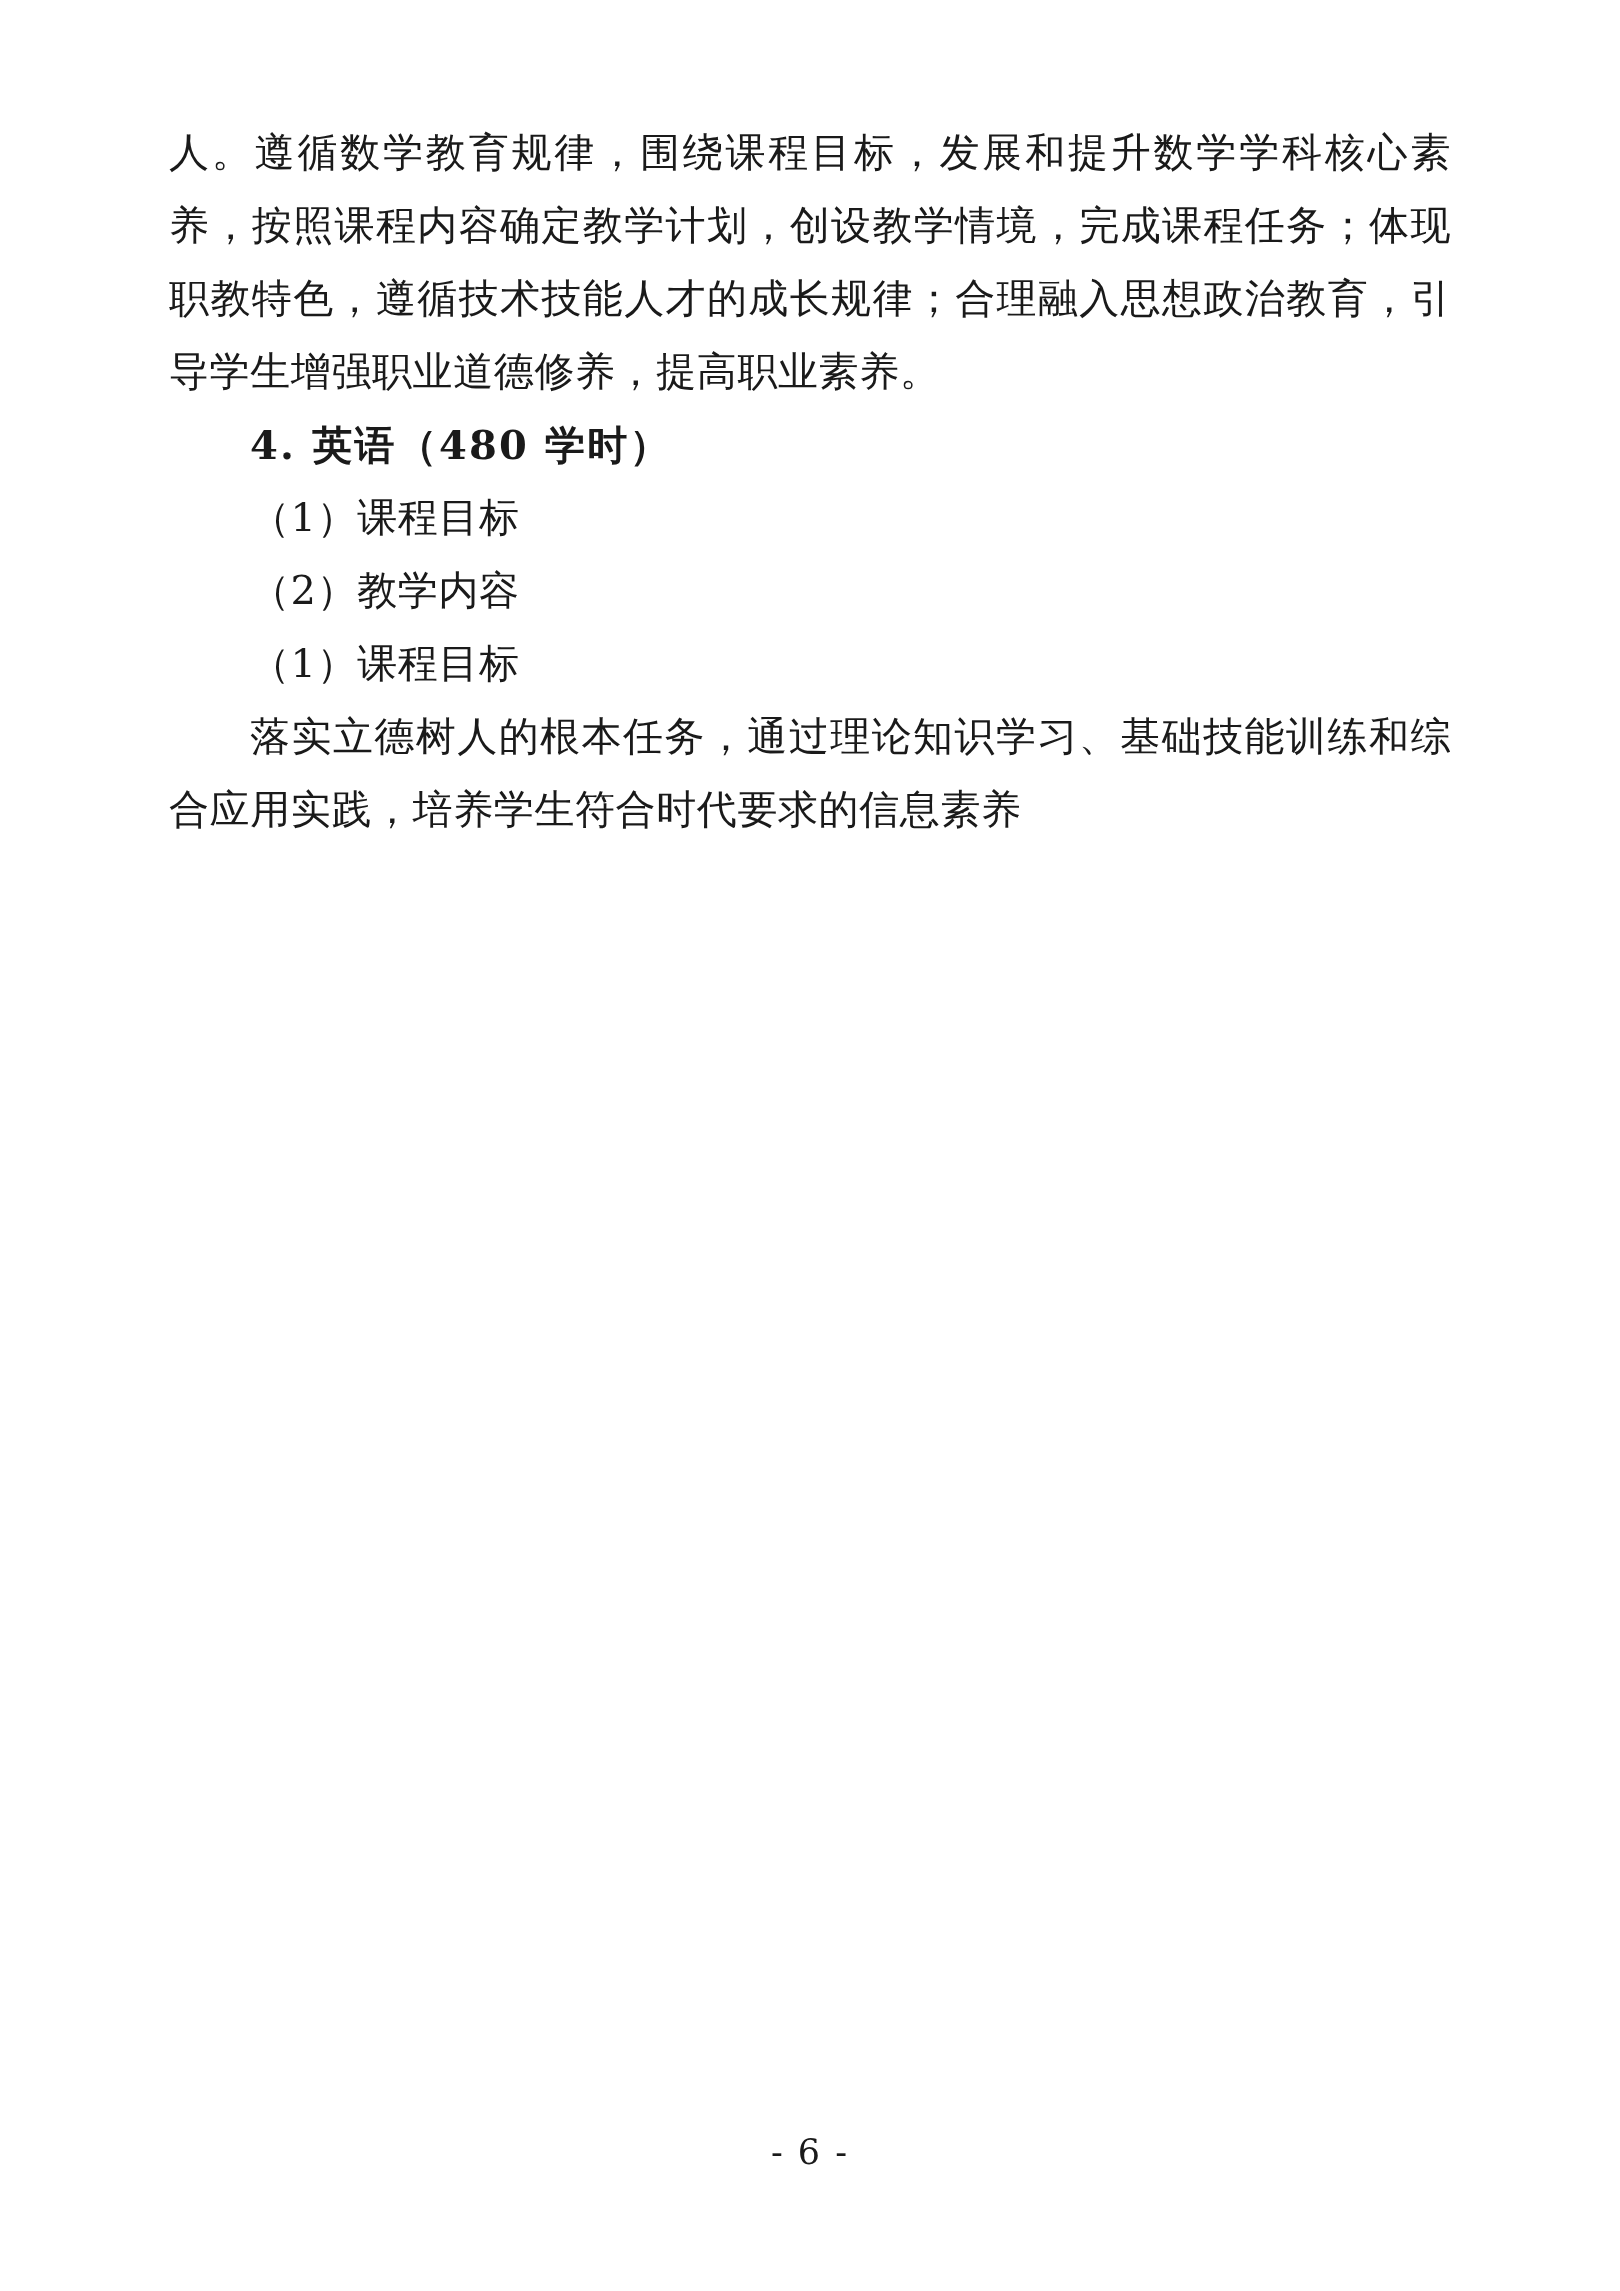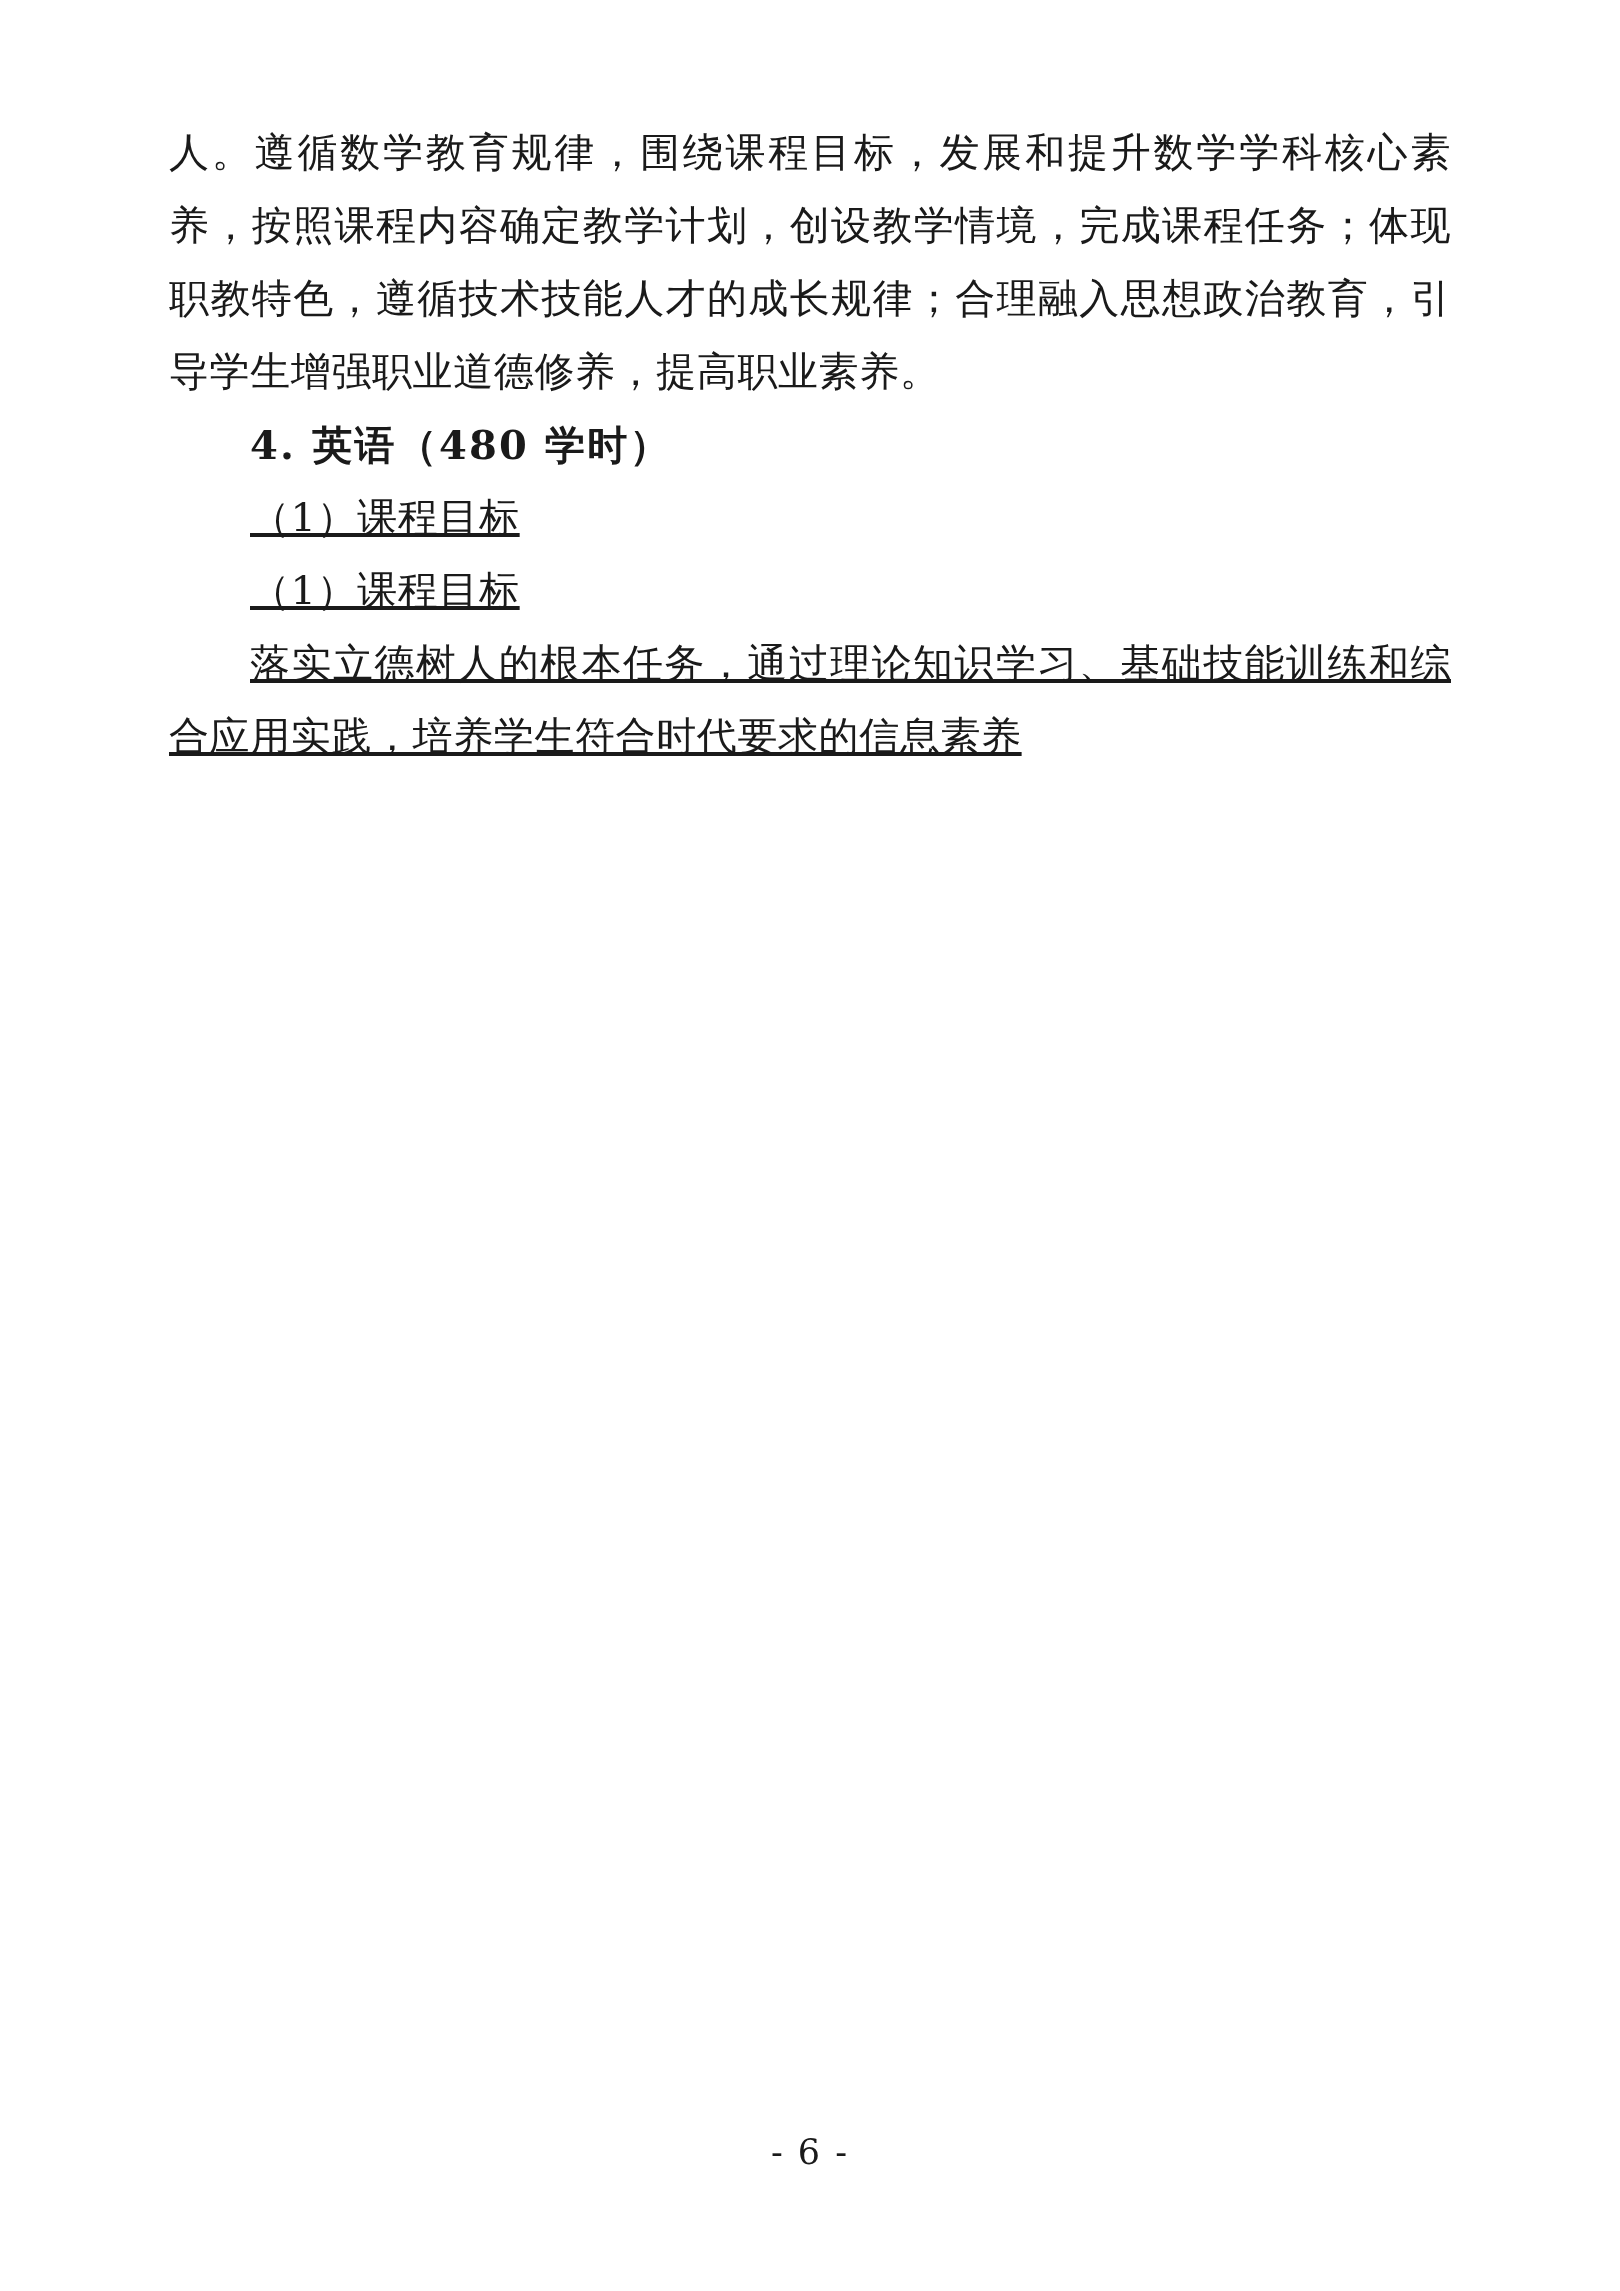--- a/index.html
+++ b/index.html
@@ -27,21 +27,20 @@
   .body-text {
     font-size: 40px;
     line-height: 73px;
     text-align: justify;
     text-justify: inter-ideograph;
     letter-spacing: 0.6px;
     margin: 0;
   }
   .indent {
     text-indent: 81px;
-    text-decoration: underline;
   }
   .heading {
     font-size: 40px;
     line-height: 73px;
     font-weight: bold;
     letter-spacing: 2.2px;
     text-indent: 81px;
     margin: 0;
     font-family: "DejaVu Serif", "Liberation Serif", serif;
   }
@@ -67,20 +66,21 @@
 
   <div class="clip-bottom">
 
     <p class="body-text">人。遵循数学教育规律，围绕课程目标，发展和提升数学学科核心素养，按照课程内容确定教学计划，创设教学情境，完成课程任务；体现职教特色，遵循技术技能人才的成长规律；合理融入思想政治教育，引导学生增强职业道德修养，提高职业素养。</p>
 
     <p class="heading">4. 英语（480 学时）</p>
 
     <p class="body-text indent">（1）课程目标</p>
 
 
+    <p class="body-text indent">（2）教学内容</p>
 
 
 
 
 
     <p class="body-text indent">（1）课程目标</p>
 
     <p class="body-text indent">落实立德树人的根本任务，通过理论知识学习、基础技能训练和综合应用实践，培养学生符合时代要求的信息素养</p>
 
   </div>

